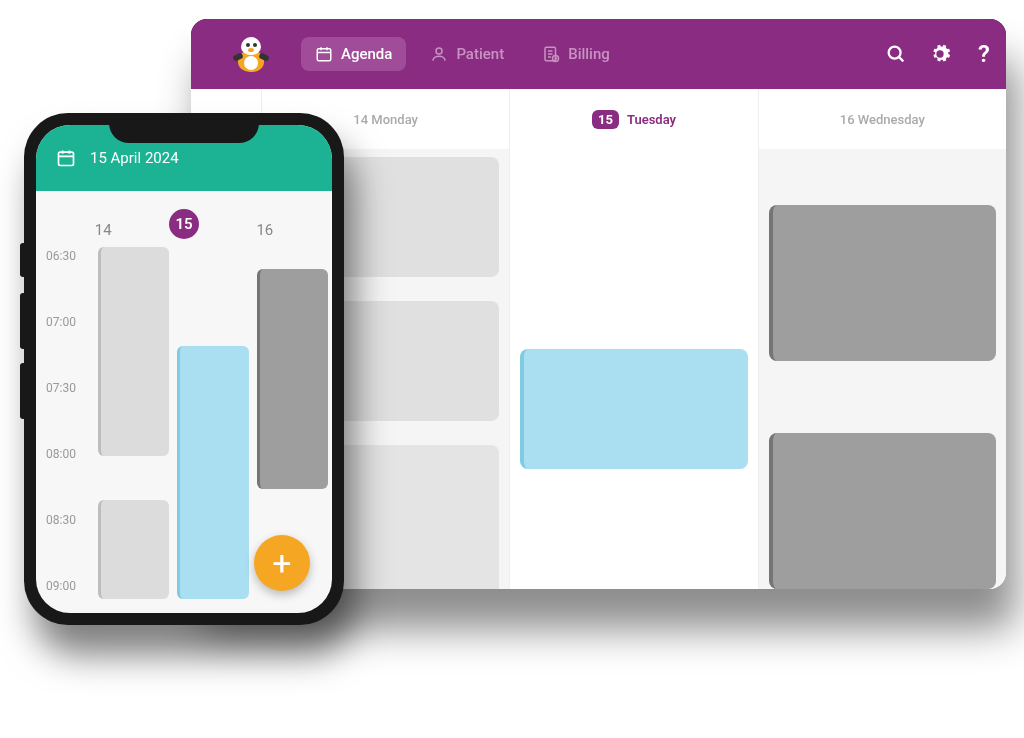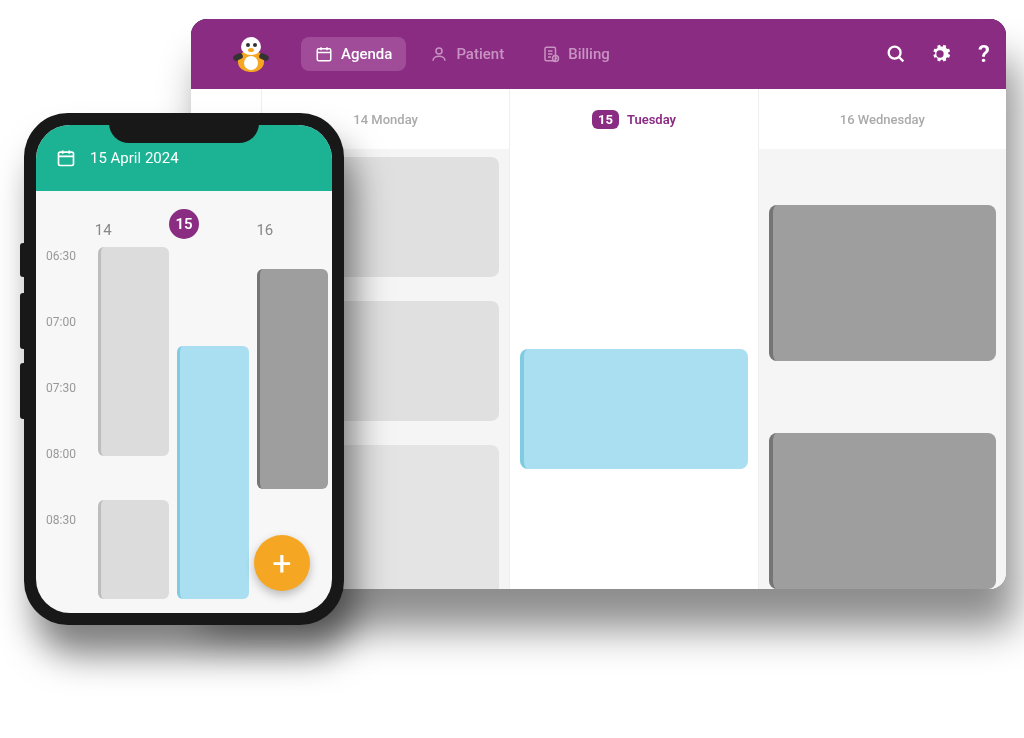--- a/index.html
+++ b/index.html
@@ -242,20 +242,21 @@
         <span class="sel">15</span>
         <span>16</span>
       </div>
     <div class="p-body">
       <div class="p-times" id="p-times">
           <div>06:30</div>
           <div>07:00</div>
           <div>07:30</div>
           <div>08:00</div>
           <div>08:30</div>
+          <div>09:00</div>
         </div>
       <div class="p-cols" id="p-cols">
           <div class="p-col">
             <div class="p-evt grey" style="top: 8px; height: 209px;"></div>
             <div class="p-evt grey" style="top: 261px; height: 99px;"></div>
           </div>
           <div class="p-col">
             <div class="p-evt blue" style="top: 107px; height: 253px;"></div>
           </div>
           <div class="p-col">

